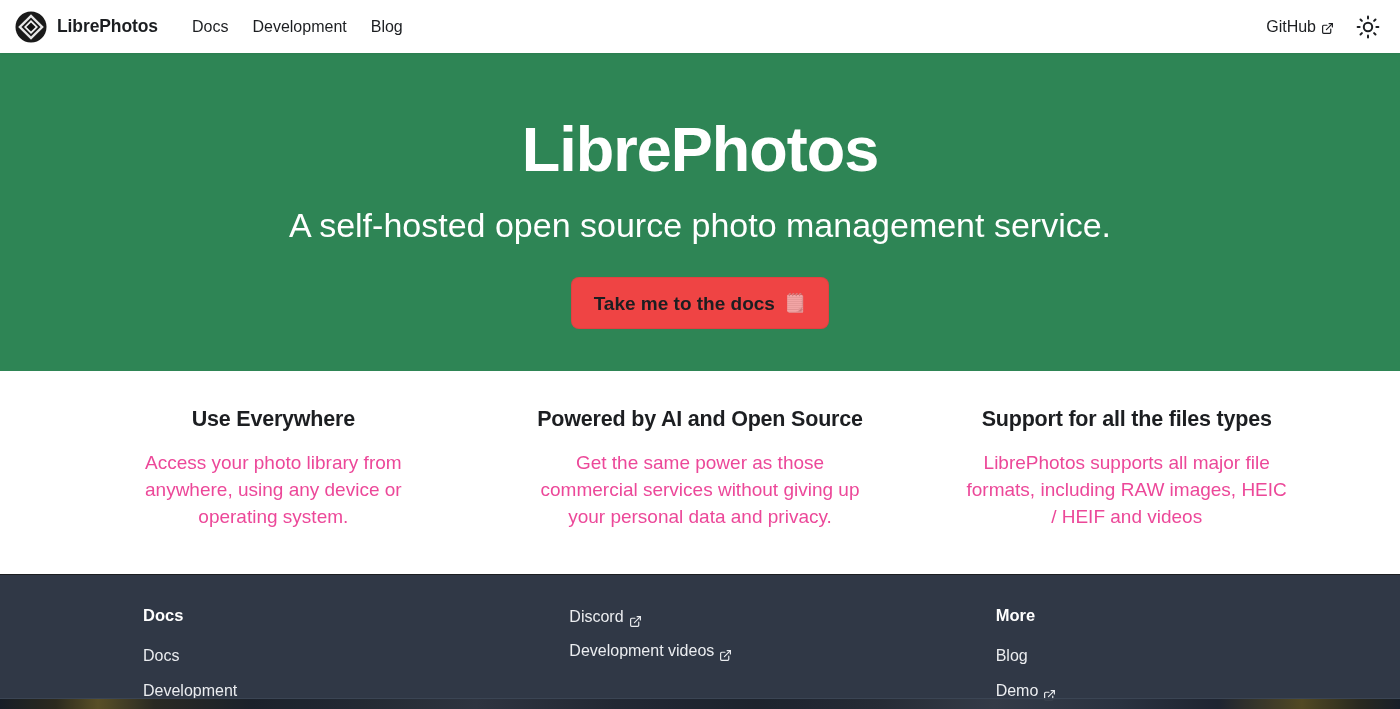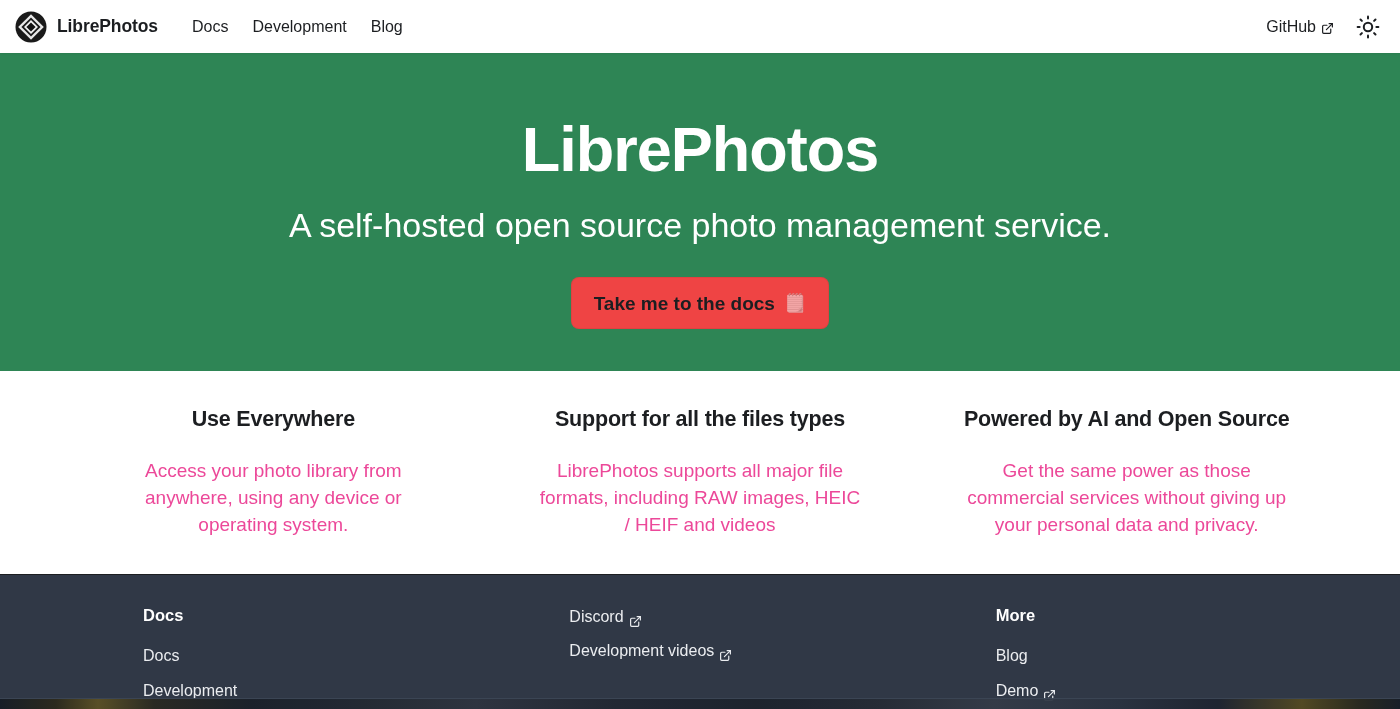--- a/index.html
+++ b/index.html
@@ -192,21 +192,21 @@
   .feature {
     flex: 1 1 0;
     padding: 0 18px;
     text-align: center;
   }
 
   .feature-title {
     font-size: 21.5px;
     font-weight: 700;
     line-height: 1.25;
-    margin-bottom: 24px;
+    margin-bottom: 16px;
     color: #1c1e21;
     letter-spacing: -0.2px;
   }
 
   .feature-text {
     font-size: 19px;
     line-height: 27px;
     color: #ec4899;
     max-width: 330px;
     margin: 0 auto;
@@ -340,26 +340,26 @@
       <span class="cta-emoji">🗒️</span>
     </a>
   </header>
 
   <section class="features">
     <div class="feature">
       <h3 class="feature-title">Use Everywhere</h3>
       <p class="feature-text">Access your photo library from anywhere, using any device or operating system.</p>
     </div>
     <div class="feature">
+      <h3 class="feature-title">Powered by AI and Open Source</h3>
+      <p class="feature-text">Get the same power as those commercial services without giving up your personal data and privacy.</p>
+    </div>
+    <div class="feature">
       <h3 class="feature-title">Support for all the files types</h3>
       <p class="feature-text">LibrePhotos supports all major file formats, including RAW images, HEIC / HEIF and videos</p>
-    </div>
-    <div class="feature">
-      <h3 class="feature-title">Powered by AI and Open Source</h3>
-      <p class="feature-text">Get the same power as those commercial services without giving up your personal data and privacy.</p>
     </div>
   </section>
 
   <footer class="footer">
     <div class="footer-inner">
 
       <div class="footer-col">
         <div class="footer-heading">Docs</div>
         <div class="footer-item">
           <a class="footer-link" href="#">

